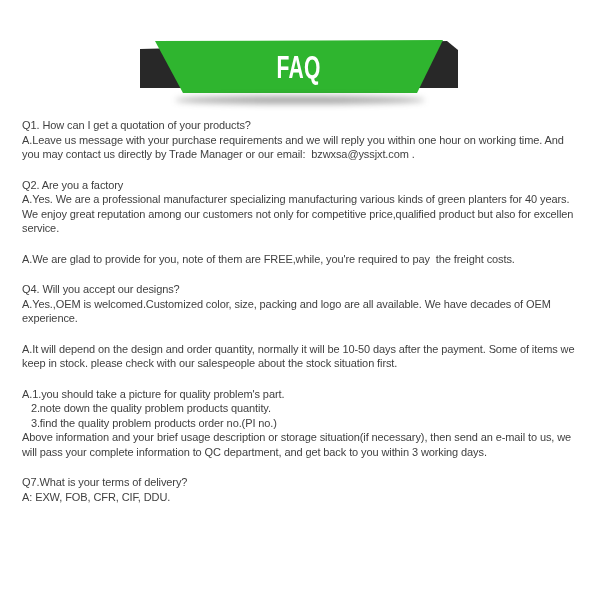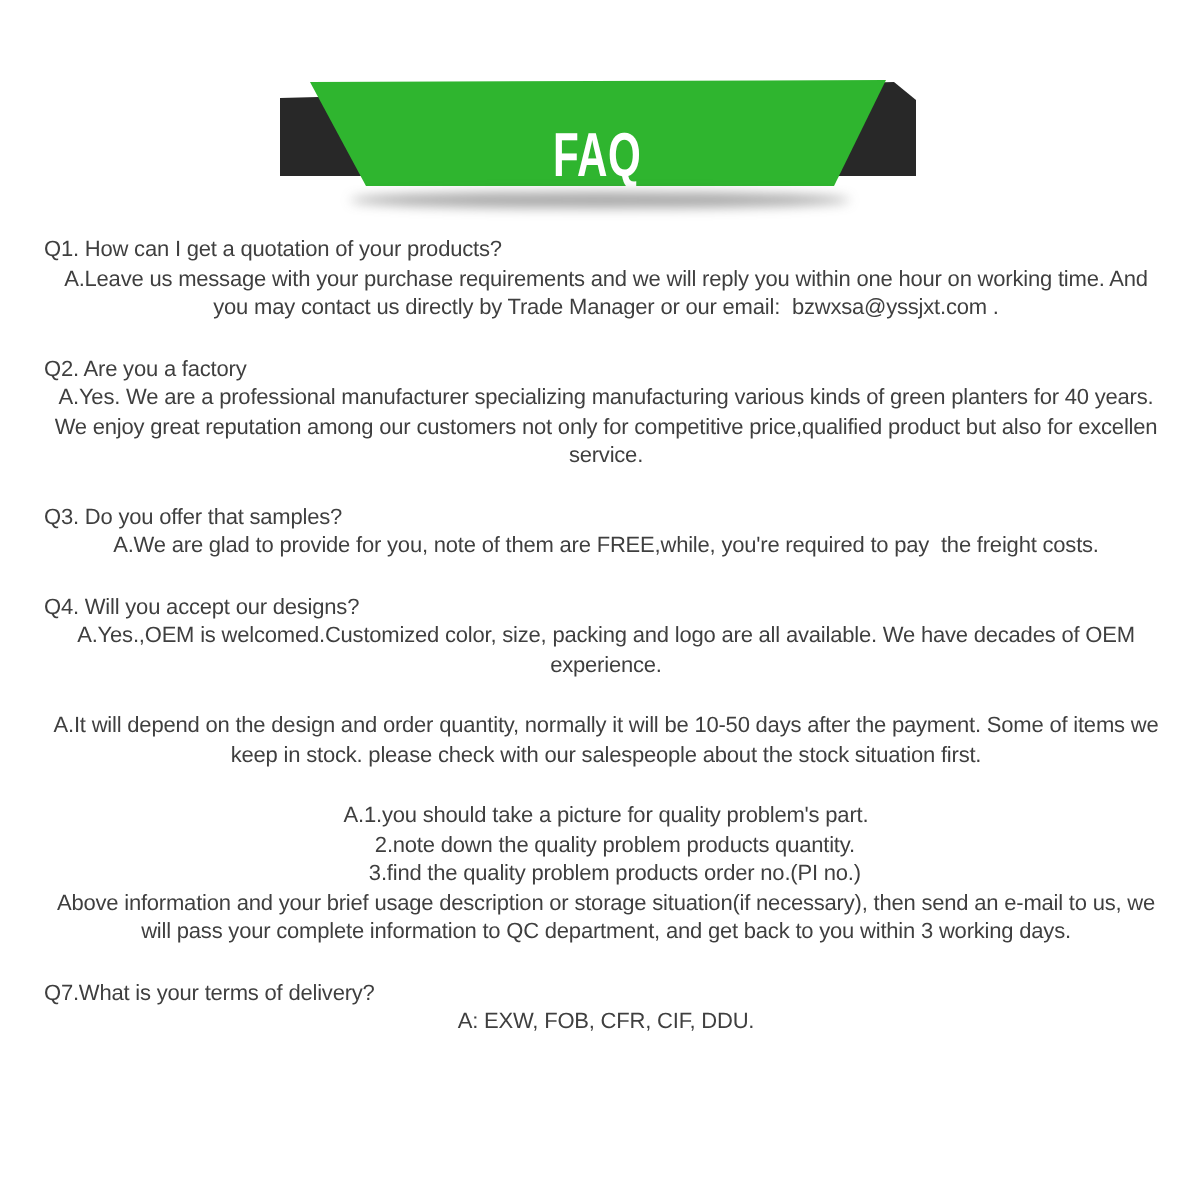--- a/index.html
+++ b/index.html
@@ -17,21 +17,21 @@
     position: absolute; left: 140px; top: 40px;
     width: 318px; height: 48px;
     background: #282828;
     clip-path: polygon(0px 9px, 307px 1px, 318px 10px, 318px 48px, 0px 48px);
   }
   .ribbon-front {
     position: absolute; left: 154px; top: 40px;
     width: 290px; height: 53px;
     background: #2fb52f;
     clip-path: polygon(1px 1px, 289px 0px, 263px 53px, 29px 53px);
-    display: flex; align-items: flex-end; justify-content: center;
+    display: flex; align-items: center; justify-content: center;
   }
   .banner-title {
     display: inline-block;
     color: #ffffff;
     font-weight: 700;
     font-size: 31px;
     letter-spacing: 0.5px;
     transform: scaleX(0.68);
     line-height: 1;
     padding-top: 2px;
@@ -48,21 +48,21 @@
   .content {
     position: absolute; left: 22px; top: 118px;
     width: 562px;
     color: #3f3f3f;
     font-size: 11px;
     line-height: 14.5px;
     letter-spacing: -0.1px;
   }
   .faq-item { margin-bottom: 16px; }
   .faq-question { white-space: pre-wrap; }
-  .faq-answer { white-space: pre-wrap; text-align: center; }
+  .faq-answer { white-space: pre-wrap; }
 </style>
 </head>
 <body>
 
 <div class="page">
 
   <div class="banner">
     <div class="ribbon-back"></div>
     <div class="ribbon-front">
       <span class="banner-title">FAQ</span>
@@ -76,21 +76,20 @@
       <div class="faq-question">Q1. How can I get a quotation of your products?</div>
       <div class="faq-answer">A.Leave us message with your purchase requirements and we will reply you within one hour on working time. And you may contact us directly by Trade Manager or our email:  bzwxsa@yssjxt.com .</div>
     </section>
 
     <section class="faq-item">
       <div class="faq-question">Q2. Are you a factory</div>
       <div class="faq-answer">A.Yes. We are a professional manufacturer specializing manufacturing various kinds of green planters for 40 years. We enjoy great reputation among our customers not only for competitive price,qualified product but also for excellen service.</div>
     </section>
 
     <section class="faq-item">
-      <div class="faq-question">Q3. Do you offer that samples?</div>
       <div class="faq-answer">A.We are glad to provide for you, note of them are FREE,while, you're required to pay  the freight costs.</div>
     </section>
 
     <section class="faq-item">
       <div class="faq-question">Q4. Will you accept our designs?</div>
       <div class="faq-answer">A.Yes.,OEM is welcomed.Customized color, size, packing and logo are all available. We have decades of OEM experience.</div>
     </section>
 
     <section class="faq-item">
       <div class="faq-answer">A.It will depend on the design and order quantity, normally it will be 10-50 days after the payment. Some of items we keep in stock. please check with our salespeople about the stock situation first.</div>

